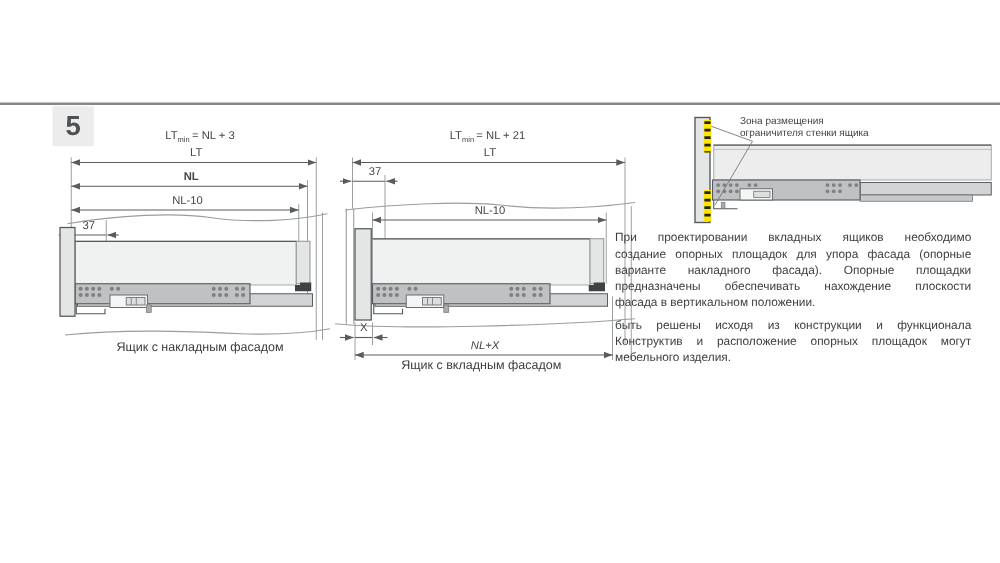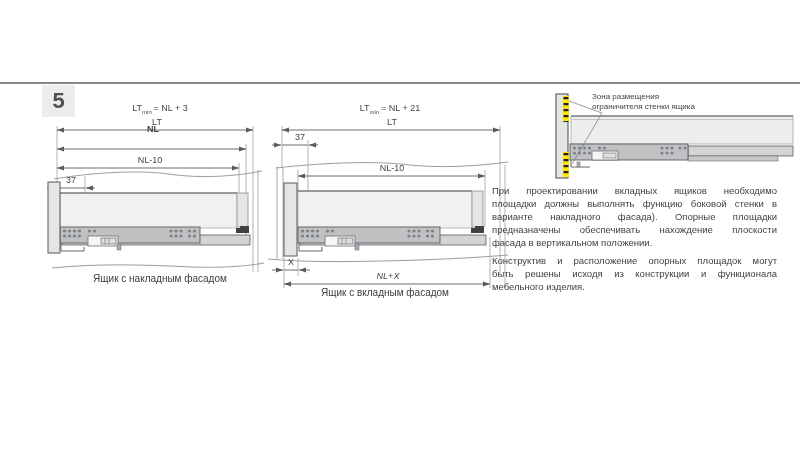--- a/index.html
+++ b/index.html
@@ -238,41 +238,41 @@
   </g>
 </svg>
 
 <div class="abs" id="top-rule"></div>
 <div class="abs" id="section-box">
   <span>5</span>
 </div>
 
 <div class="abs dimlabel" style="left:160px;top:103px;"><span>LT</span><sub>min</sub> <span>= NL + 3</span></div>
 <div class="abs dimlabel" style="left:157px;top:117px;">LT</div>
-<div class="abs dimlabel" style="left:153px;top:124px;font-weight:bold;">NL</div>
+<div class="abs dimlabel" style="left:153px;top:136px;font-weight:bold;">NL</div>
 <div class="abs dimlabel" style="left:150px;top:155px;">NL-10</div>
 <div class="abs dimlabel" style="left:71px;top:175px;">37</div>
 <div class="abs caption" style="left:160px;top:273px;">Ящик с накладным фасадом</div>
 
 <div class="abs dimlabel" style="left:390px;top:103px;"><span>LT</span><sub>min</sub> <span>= NL + 21</span></div>
 <div class="abs dimlabel" style="left:392px;top:117px;">LT</div>
 <div class="abs dimlabel" style="left:300px;top:132px;">37</div>
 <div class="abs dimlabel" style="left:392px;top:163px;">NL-10</div>
 <div class="abs dimlabel" style="left:291px;top:257px;">X</div>
 <div class="abs dimlabel" style="left:388px;top:271px;font-style:italic;">NL+X</div>
 <div class="abs caption" style="left:385px;top:287px;">Ящик с вкладным фасадом</div>
 
 <div class="abs" id="callout">
   <div>Зона размещения</div>
   <div>ограничителя стенки ящика</div>
 </div>
 
 <div class="abs" id="text-block">
   <div class="tl">При проектировании вкладных ящиков необходимо</div>
-  <div class="tl">площадки должны выполнять функцию боковой стенки в</div>
+  <div class="tl">создание опорных площадок для упора фасада (опорные</div>
   <div class="tl">варианте накладного фасада). Опорные площадки</div>
   <div class="tl">предназначены обеспечивать нахождение плоскости</div>
   <div class="tl last">фасада в вертикальном положении.</div>
   <div class="pgap"></div>
+  <div class="tl">быть решены исходя из конструкции и функционала</div>
   <div class="tl">Конструктив и расположение опорных площадок могут</div>
-  <div class="tl">быть решены исходя из конструкции и функционала</div>
   <div class="tl last">мебельного изделия.</div>
 </div>
 
 </body></html>

